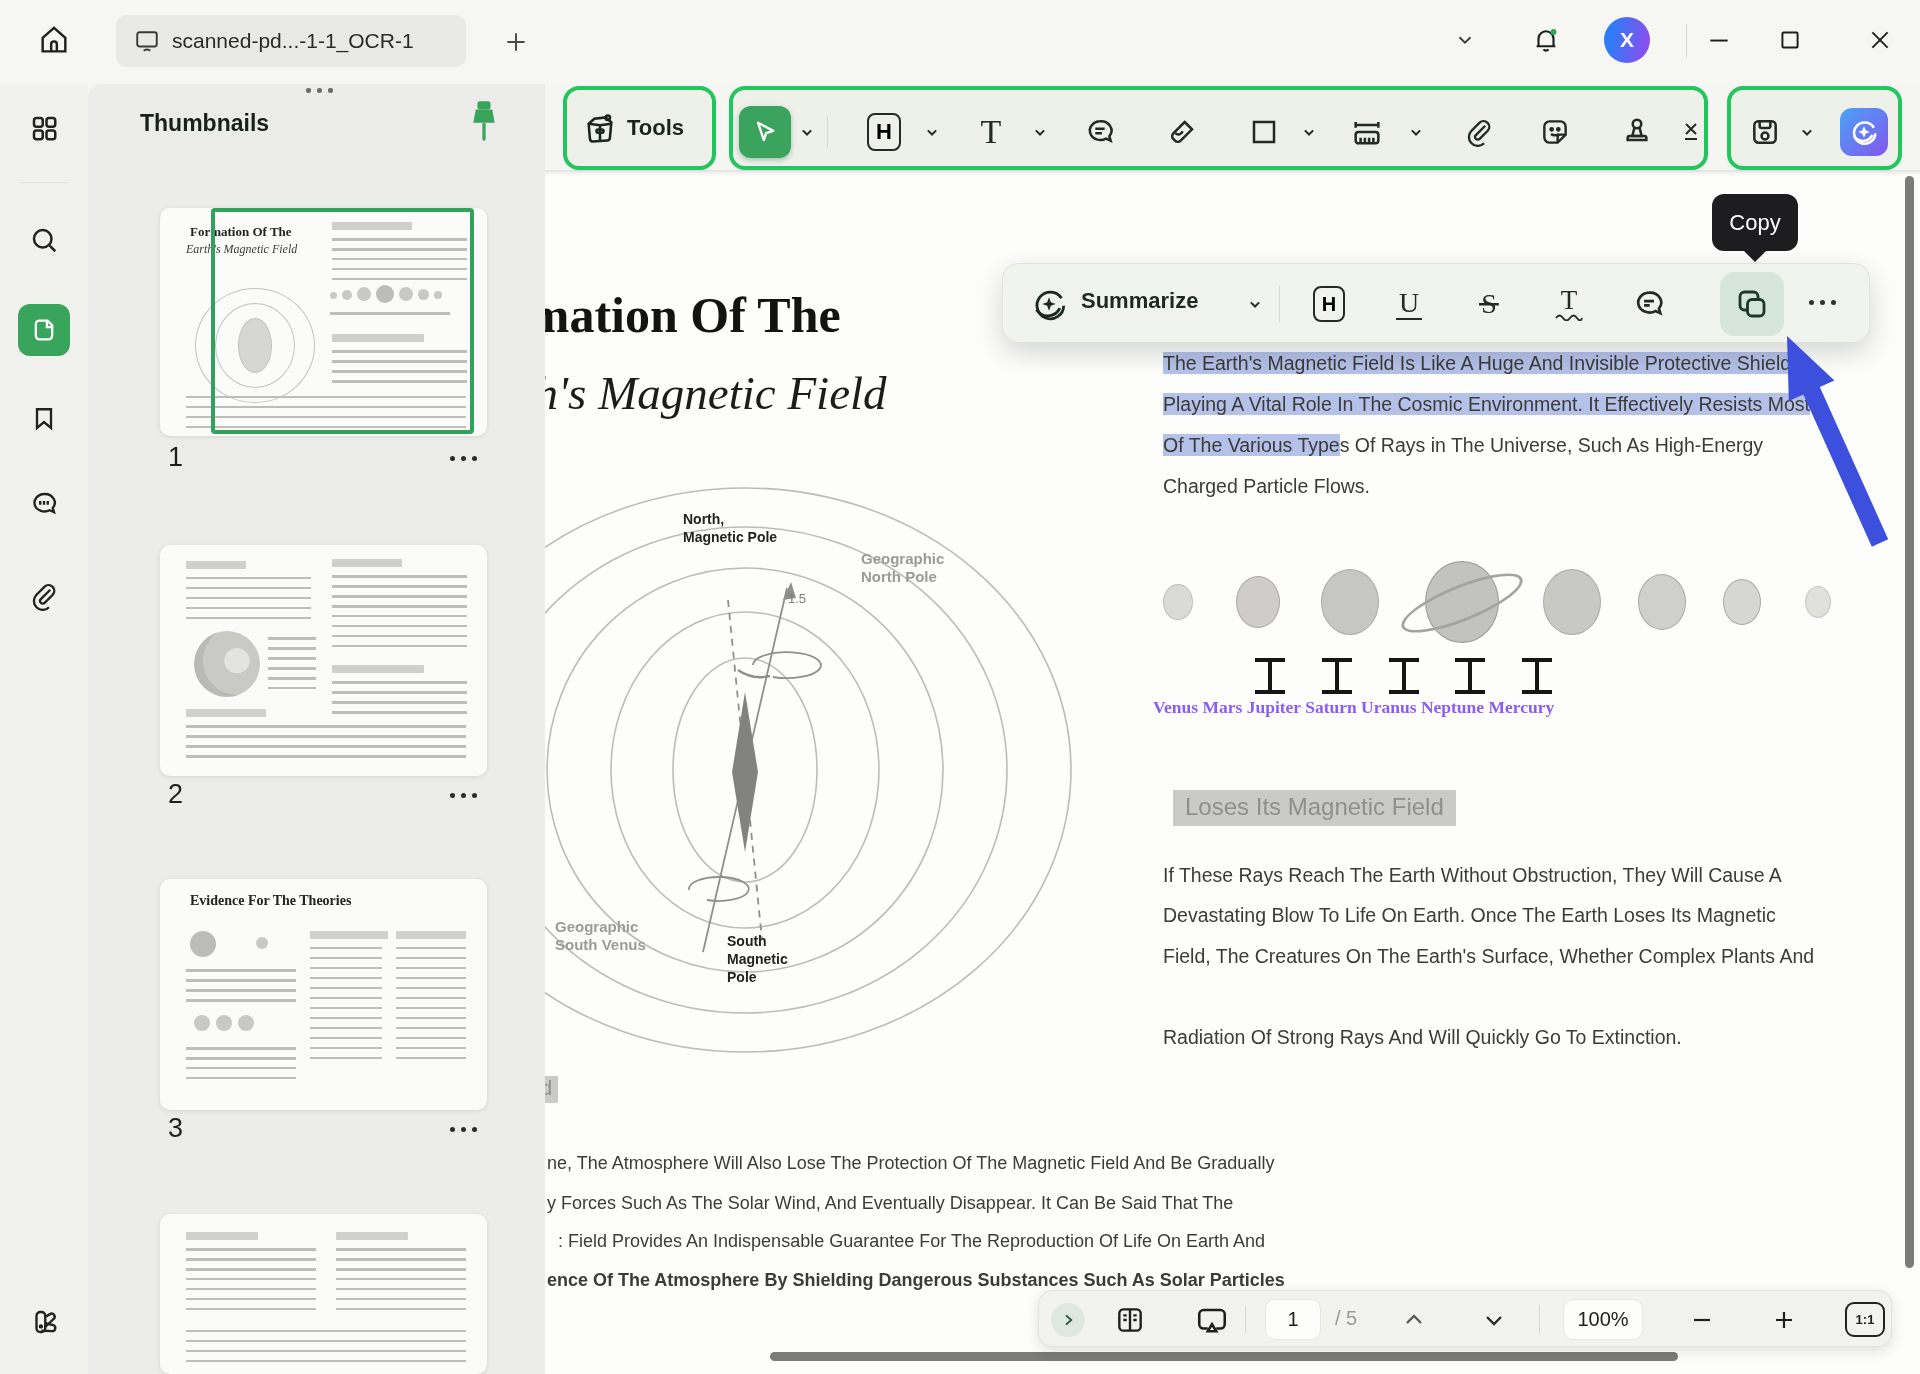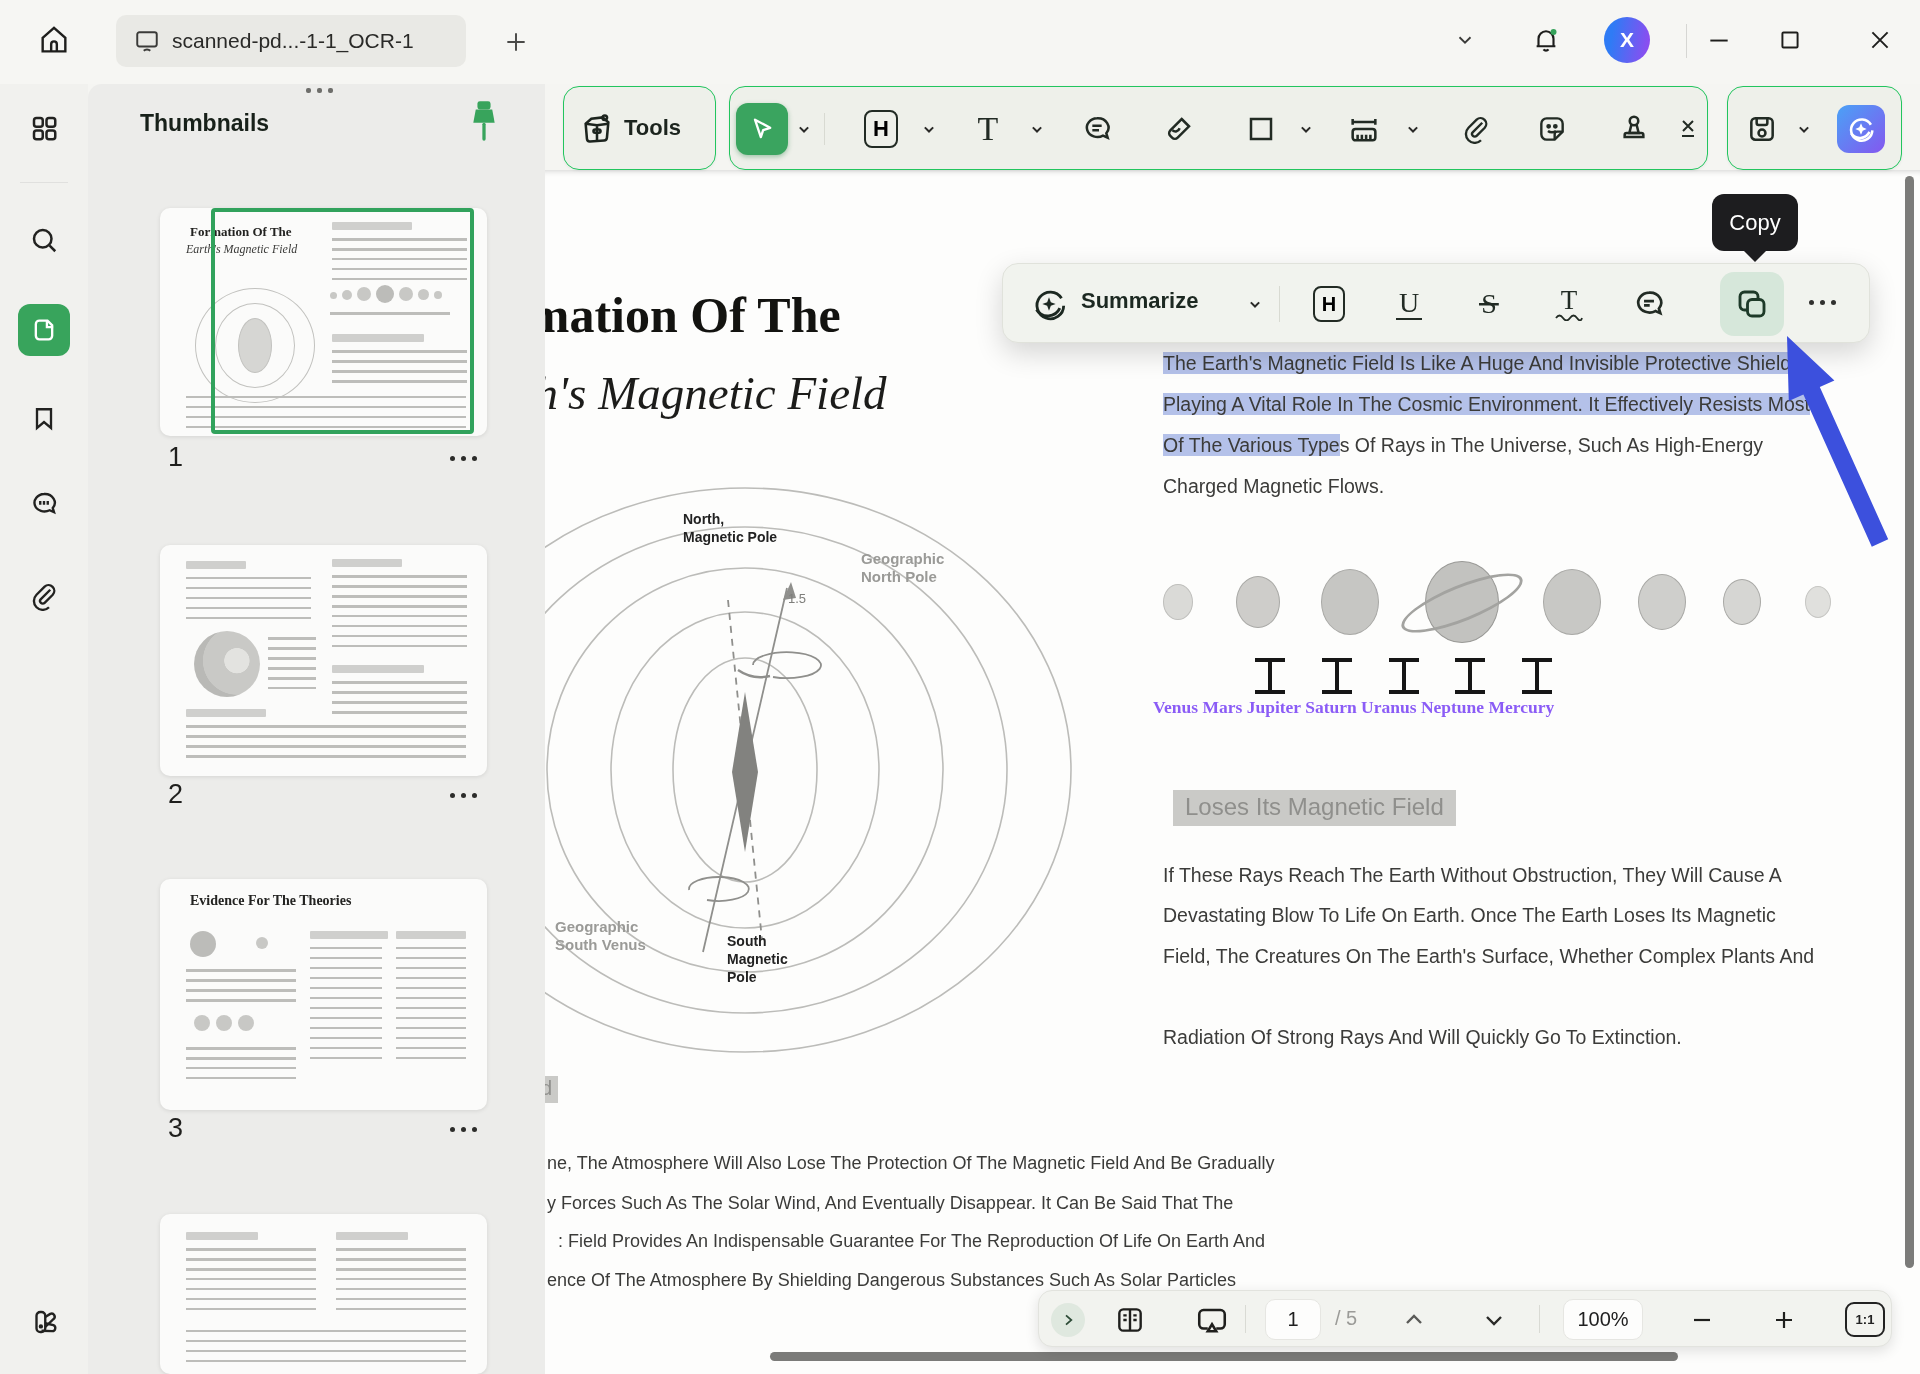--- a/index.html
+++ b/index.html
@@ -35,21 +35,21 @@
   .row-dots i { width:5px; height:5px; border-radius:50%; background:#2c2c2a; }
   .viewport-rect { position:absolute; left:123px; top:125px; width:263px; height:227px; border:4px solid #31a25c; border-radius:4px; z-index:5; }
   .bars { background:repeating-linear-gradient(to bottom,#bdbdba 0 2.5px, transparent 2.5px 10px); }
   .chip { background:#cfcfcd; height:8px; border-radius:1px; }
   .mini-ellipse { position:absolute; border:1px solid #c2c2bf; border-radius:50%; }
   .t-title1 { position:absolute; font-family:"Liberation Serif",serif; font-weight:bold; color:#232321; }
   .t-title2 { position:absolute; font-family:"Liberation Serif",serif; font-style:italic; color:#3a3a38; }
   .mini-planet { position:absolute; border-radius:50%; background:#c8c8c5; }
 
   
-  .card { position:absolute; top:86px; height:84px; background:#eef0ea; border:1px solid #22c55e; border-radius:16px; box-shadow:0 1px 3px rgba(0,0,0,.06); }
+  .card { position:absolute; top:86px; height:84px; background:#eef0ea; border:4px solid #22c55e; border-radius:16px; box-shadow:0 1px 3px rgba(0,0,0,.06); }
   .tools-card { left:563px; width:153px; display:flex; align-items:center; padding-left:16px; gap:10px; }
   .tools-label { font-size:22px; font-weight:bold; color:#1c241e; }
   .main-card { left:729px; width:979px; }
   .save-card { left:1727px; width:175px; }
   .tool-btn { position:absolute; top:16px; width:52px; height:52px; border-radius:12px; display:flex; align-items:center; justify-content:center; }
   .tool-btn.green { background:#3aa45f; box-shadow:0 2px 5px rgba(40,130,70,.4); }
   .chev { position:absolute; top:32px; width:20px; height:20px; }
   .v-sep { position:absolute; top:26px; width:1px; height:32px; background:#d8dad2; }
   .glyph-ico { font-family:"Liberation Serif",serif; color:#222b24; }
   .boxH { width:34px; height:38px; border:2.5px solid #222b24; border-radius:8px; display:flex; align-items:center; justify-content:center; font-size:22px; font-weight:bold; }
@@ -354,21 +354,21 @@
     <div class="dlabel gray" style="left:10px; top:748px;">
       <span>Geographic</span><br><span>South Venus</span>
     </div>
     <div class="dlabel bold" style="left:182px; top:762px;">
       <span>South</span><br><span>Magnetic</span><br><span>Pole</span>
     </div>
 
     <div class="para" style="left:618px; top:182px;"><span class="hl">The Earth's Magnetic Field Is Like A Huge And Invisible Protective Shield,</span></div>
     <div class="para" style="left:618px; top:223px;"><span class="hl">Playing A Vital Role In The Cosmic Environment. It Effectively Resists Most</span></div>
     <div class="para" style="left:618px; top:264px;"><span class="hl">Of The Various Type</span><span>s Of Rays in The Universe, Such As High-Energy</span></div>
-    <div class="para" style="left:618px; top:305px;">Charged Magnetic Flows.</div>
+    <div class="para" style="left:618px; top:305px;">Charged Particle Flows.</div>
 
     <div class="planet" style="left:618px; top:414px; width:30px; height:36px; background:#dadad7; border-color:#bfbfbc;"></div>
     <div class="planet" style="left:691px; top:406px; width:44px; height:52px; background:#cecdca;"></div>
     <div class="planet" style="left:776px; top:399px; width:58px; height:66px; background:#c6c6c3;"></div>
     <div class="planet" style="left:880px; top:391px; width:74px; height:82px; background:#c2c2bf; border-color:#999996;"></div>
     <div style="position:absolute; left:852px; top:415px; width:130px; height:36px; border:3px solid #a3a3a0; border-radius:50%; transform:rotate(-22deg);"></div>
     <div class="planet" style="left:998px; top:399px; width:58px; height:66px; background:#c8c8c5;"></div>
     <div class="planet" style="left:1093px; top:404px; width:48px; height:56px; background:#cfcfcc;"></div>
     <div class="planet" style="left:1178px; top:409px; width:38px; height:46px; background:#d6d6d3;"></div>
     <div class="planet" style="left:1260px; top:416px; width:26px; height:32px; background:#e0e0dd; border-color:#c6c6c3;"></div>
@@ -385,21 +385,21 @@
 
     <div class="para" style="left:618px; top:694px;">If These Rays Reach The Earth Without Obstruction, They Will Cause A</div>
     <div class="para" style="left:618px; top:734px;">Devastating Blow To Life On Earth. Once The Earth Loses Its Magnetic</div>
     <div class="para" style="left:618px; top:775px;">Field, The Creatures On The Earth's Surface, Whether Complex Plants And</div>
     <div class="para" style="left:618px; top:856px;">Radiation Of Strong Rays And Will Quickly Go To Extinction.</div>
 
     <div class="frag">d</div>
     <div class="para" style="left:2px; top:983px; font-size:18px;">ne, The Atmosphere Will Also Lose The Protection Of The Magnetic Field And Be Gradually</div>
     <div class="para" style="left:2px; top:1023px; font-size:18px;">y Forces Such As The Solar Wind, And Eventually Disappear. It Can Be Said That The</div>
     <div class="para" style="left:13px; top:1061px; font-size:18px;">: Field Provides An Indispensable Guarantee For The Reproduction Of Life On Earth And</div>
-    <div class="para" style="left:2px; top:1100px; font-size:18px;">ence Of The Atmosphere By Shielding Dangerous Substances Such As Solar Particles</div>
+    <div class="para" style="left:2px; top:1100px; font-size:18px;font-weight:bold;">ence Of The Atmosphere By Shielding Dangerous Substances Such As Solar Particles</div>
   </div>
 
   <div class="card tools-card">
     <span>
       <svg width="34" height="34" viewBox="0 0 24 24" fill="none" stroke="#1c241e" stroke-width="1.8">
           <path d="M4 9 l4-3.5 8-1 4 3.5 -1 11 a2 2 0 0 1-2 1.8 l-10 0.7 a2 2 0 0 1-2.1-1.8 z"></path>
           <path d="M4 9 l8 1 8-1 M12 10 v10.5"></path>
           <rect x="9.5" y="13" width="5" height="2.4" rx="1.2"></rect>
           <circle cx="17.5" cy="4.8" r="1.6"></circle>
         </svg>

